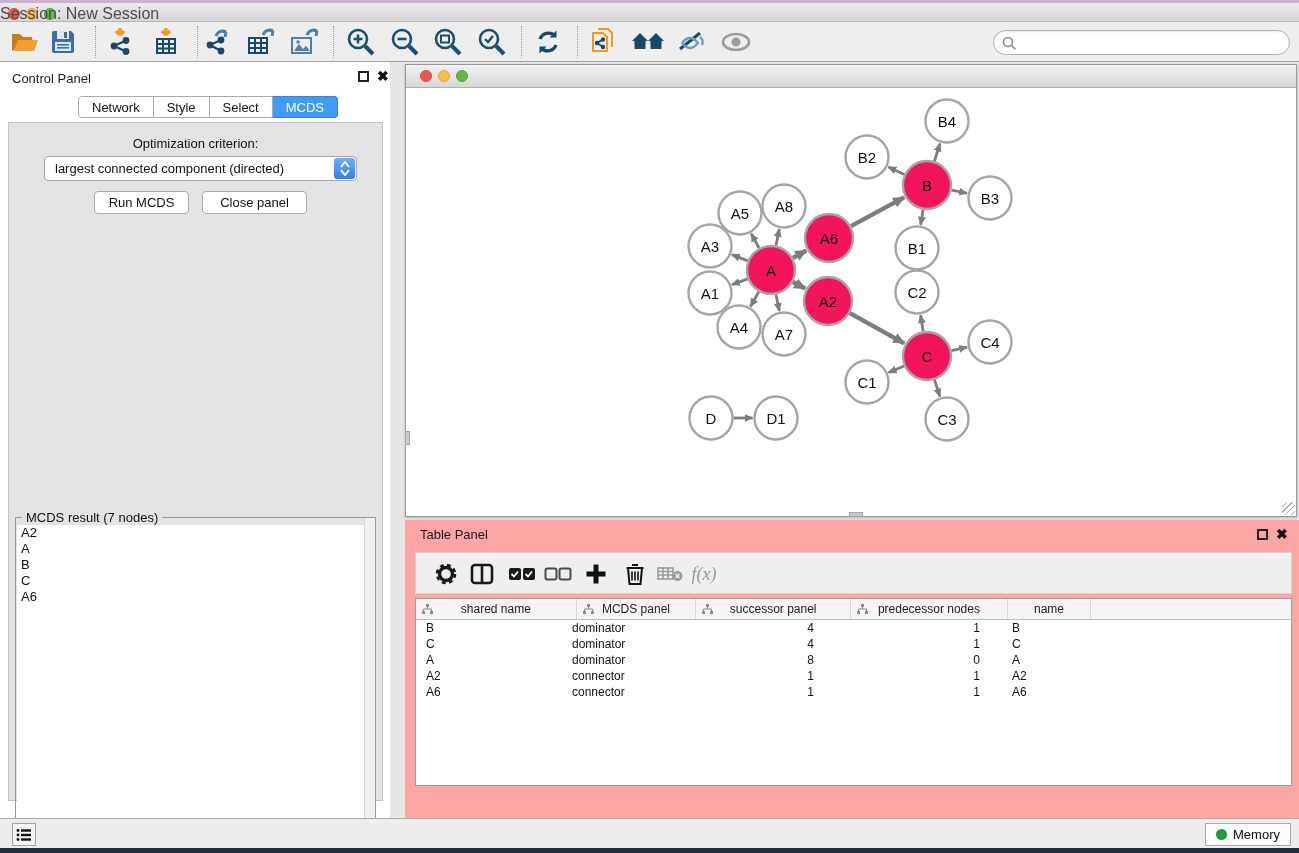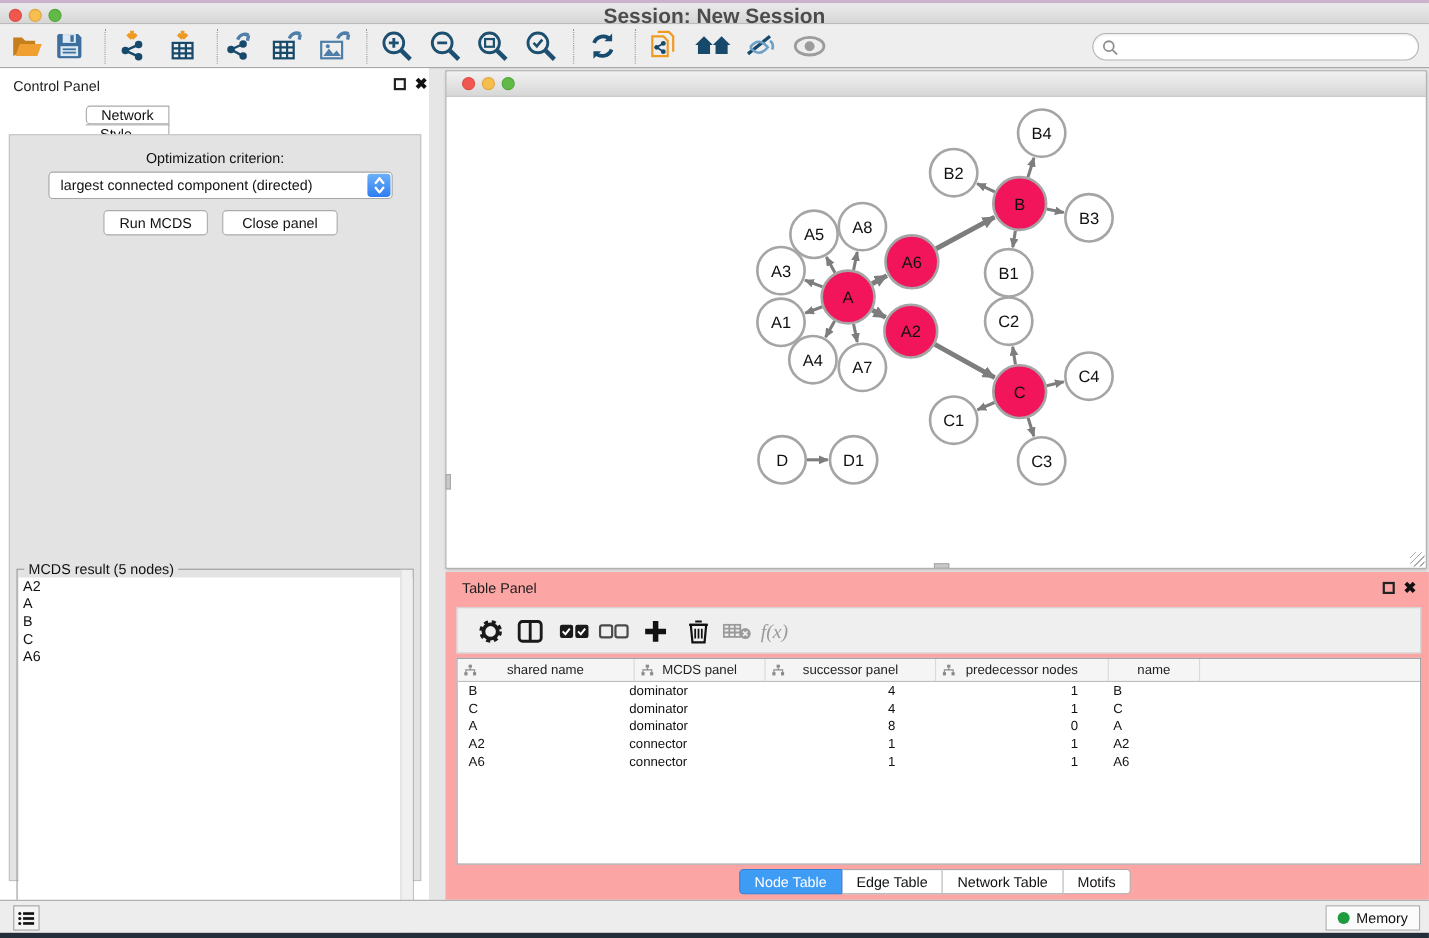--- a/index.html
+++ b/index.html
@@ -2,40 +2,40 @@
 <html><head>
 <meta charset="utf-8">
 <style>
   * { margin:0; padding:0; box-sizing:border-box; }
   html,body { width:1299px; height:853px; font-family:"Liberation Sans", sans-serif; background:#e6e6e6; overflow:hidden; }
   .abs { position:absolute; }
 
   
   #wallpaper-top { left:0; top:0; width:1299px; height:3px; background:#ccb1cd; }
   #titlebar { left:0; top:3px; width:1299px; height:19px; background:linear-gradient(#ebebeb,#d6d6d6); border-bottom:1px solid #b6b6b6; }
-  #titlebar .title { position:absolute; left:0; right:0; top:2px; text-align:center; font-size:19px; color:#4c4c4c;font-weight:bold; }
+  #titlebar .title { position:absolute; left:0; right:0; top:2px; font-size:16px; color:#4c4c4c; }
   .light { position:absolute; top:5px; width:12px; height:12px; border-radius:50%; }
   .light.red { left:8px; background:#f0574e; border:1px solid #dd4d44; }
   .light.yellow { left:26px; background:#f6bd4f; border:1px solid #e0a63c; }
   .light.green { left:44px; background:#61ba46; border:1px solid #52a438; }
 
   #toolbar { left:0; top:22px; width:1299px; height:40px; background:#eeeeee; border-bottom:1px solid #9f9f9f; }
   .tb-icon { position:absolute; top:4px; width:34px; height:32px; display:flex; align-items:center; justify-content:center; }
   .tb-sep { position:absolute; top:4px; width:0; height:32px; border-left:1px dotted #9a9a9a; }
   #search-box { position:absolute; left:993px; top:8px; width:297px; height:25px; background:#ffffff; border:1px solid #b3b3b3; border-radius:13px; box-shadow:inset 0 1px 2px rgba(0,0,0,.08); }
   #search-box svg { position:absolute; left:8px; top:5px; }
   #search-box input { position:absolute; left:26px; top:2px; width:260px; height:19px; border:none; outline:none; font-size:13px; background:transparent; }
 
   
   #control-panel { left:0; top:62px; width:390px; height:756px; background:#ffffff; }
   #cp-title { position:absolute; left:12px; top:9px; font-size:13px; color:#1c1c1c; }
   .panel-btns { position:absolute; top:9px; display:flex; gap:8px; }
   .float-glyph { width:11px; height:11px; border:2px solid #222; background:transparent; }
   .close-glyph { font-size:14px; font-weight:bold; color:#111; line-height:11px; }
-  #cp-tabs { position:absolute; left:78px; top:34px; display:flex; height:22px;flex-direction:column; }
+  #cp-tabs { position:absolute; left:78px; top:34px; display:flex; height:22px; }
   .seg-tab { border:1px solid #a9a9a9; border-left:none; background:#ffffff; color:#111; font-size:13px; padding:0 13px; display:flex; align-items:center; cursor:default; }
   .seg-tab:first-child { border-left:1px solid #a9a9a9; border-radius:4px 0 0 4px; }
   .seg-tab:last-child { border-radius:0 4px 4px 0; }
   .seg-tab.selected { background:#3f9cf5; border-color:#2f84da; color:#ffffff; }
   #cp-body { position:absolute; left:8px; top:60px; width:375px; height:679px; background:#e3e3e3; border:1px solid #c2c2c2; }
   #opt-label { position:absolute; left:0; width:100%; top:13px; text-align:center; font-size:13px; color:#111; }
   #opt-select { position:absolute; left:35px; top:33px; width:313px; height:25px; background:#fff; border:1px solid #a6a6a6; border-radius:4px; font-size:13px; display:flex; align-items:center; padding-left:10px; color:#111; }
   #opt-stepper { position:absolute; right:1px; top:1px; width:21px; height:21px; background:linear-gradient(#6cb0f7,#2f7df0); border-radius:3px; margin:0; display:flex; flex-direction:column; align-items:center; justify-content:center; gap:1px; }
   .cp-button { position:absolute; top:68px; height:23px; background:#ffffff; border:1px solid #ababab; border-radius:4px; font-size:13px; display:flex; align-items:center; justify-content:center; color:#111; }
   #run-btn { left:85px; width:95px; }
@@ -260,21 +260,21 @@
           </svg>
         <svg width="10" height="7" viewBox="0 0 10 7">
             <path d="M1 1 L5 6 L9 1" stroke="#fff" stroke-width="2" fill="none"></path>
           </svg>
       </span>
     </div>
     <div id="opt-label">Optimization criterion:</div>
     <div class="cp-button" id="run-btn">Run MCDS</div>
     <div class="cp-button" id="close-btn">Close panel</div>
     <div id="mcds-group">
-      <span id="mcds-group-label">MCDS result (5 nodes)</span>
+      <span id="mcds-group-label">MCDS result (7 nodes)</span>
       <div id="mcds-list">
           <div class="item">A2</div>
           <div class="item">A</div>
           <div class="item">B</div>
           <div class="item">C</div>
           <div class="item">A6</div>
         </div>
       <div id="mcds-scroll"></div>
     </div>
   </div>
@@ -503,26 +503,20 @@
         </div>
         <div class="tr">
           <div class="td left" style="width: 146px;">A6</div>
           <div class="td left" style="width: 122px;">connector</div>
           <div class="td right" style="width: 158px;">1</div>
           <div class="td right2" style="width: 160px;">1</div>
           <div class="td left" style="width: 85px;">A6</div>
         </div>
       </div>
   </div>
-  <div id="tp-tabs">
-      <div class="seg-tab selected">Node Table</div>
-      <div class="seg-tab">Edge Table</div>
-      <div class="seg-tab">Network Table</div>
-      <div class="seg-tab">Motifs</div>
-    </div>
 </div>
 
 <div class="abs" id="status-bar">
   <span id="list-btn">
     <svg width="16" height="14" viewBox="0 0 16 14">
         <circle cx="2" cy="2.5" r="1.4" fill="#111"></circle>
         <circle cx="2" cy="7" r="1.4" fill="#111"></circle>
         <circle cx="2" cy="11.5" r="1.4" fill="#111"></circle>
         <rect x="5" y="1.3" width="10" height="2.4" fill="#111"></rect>
         <rect x="5" y="5.8" width="10" height="2.4" fill="#111"></rect>

